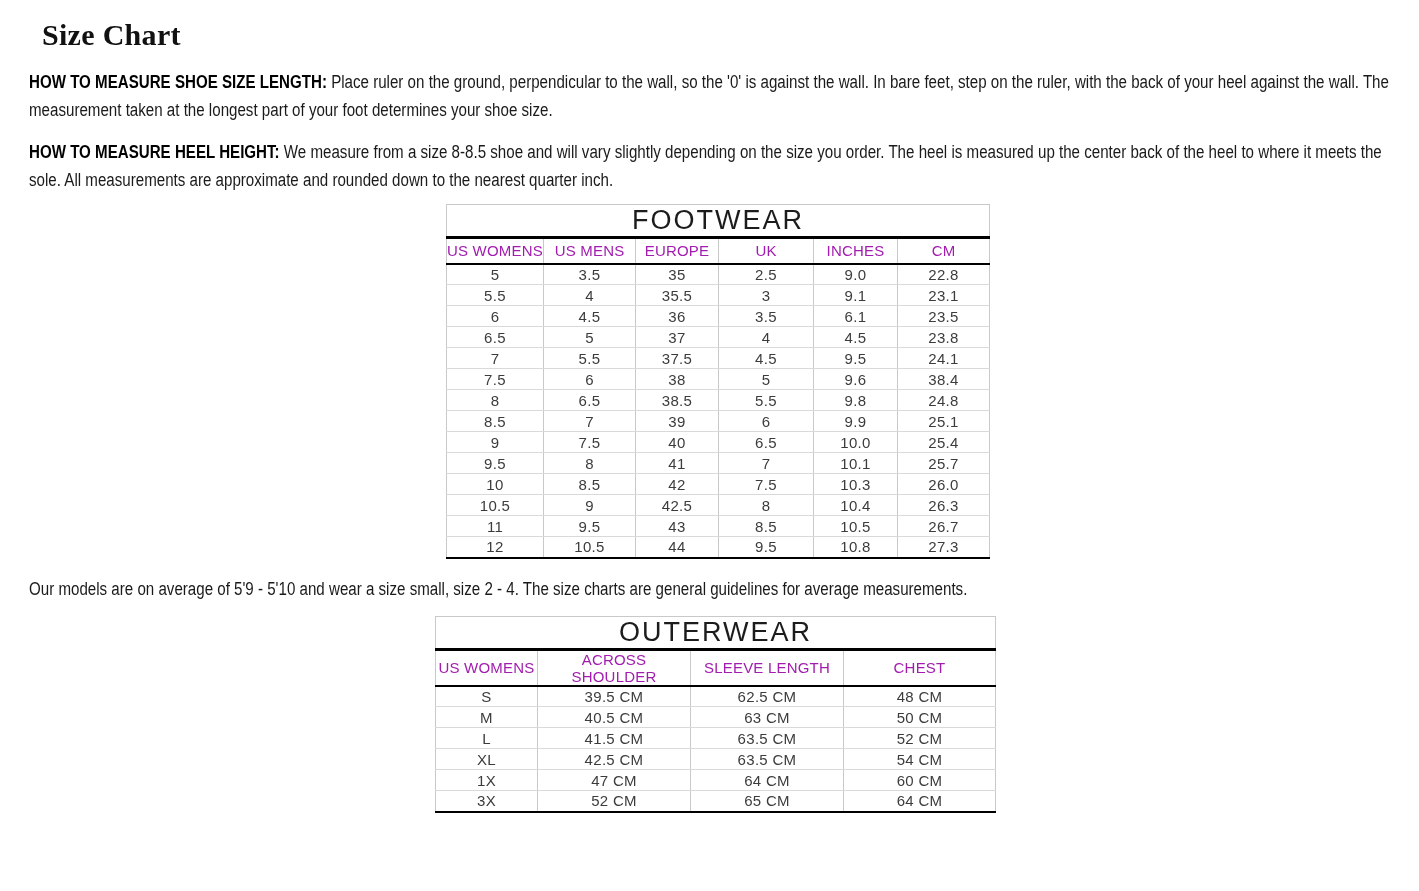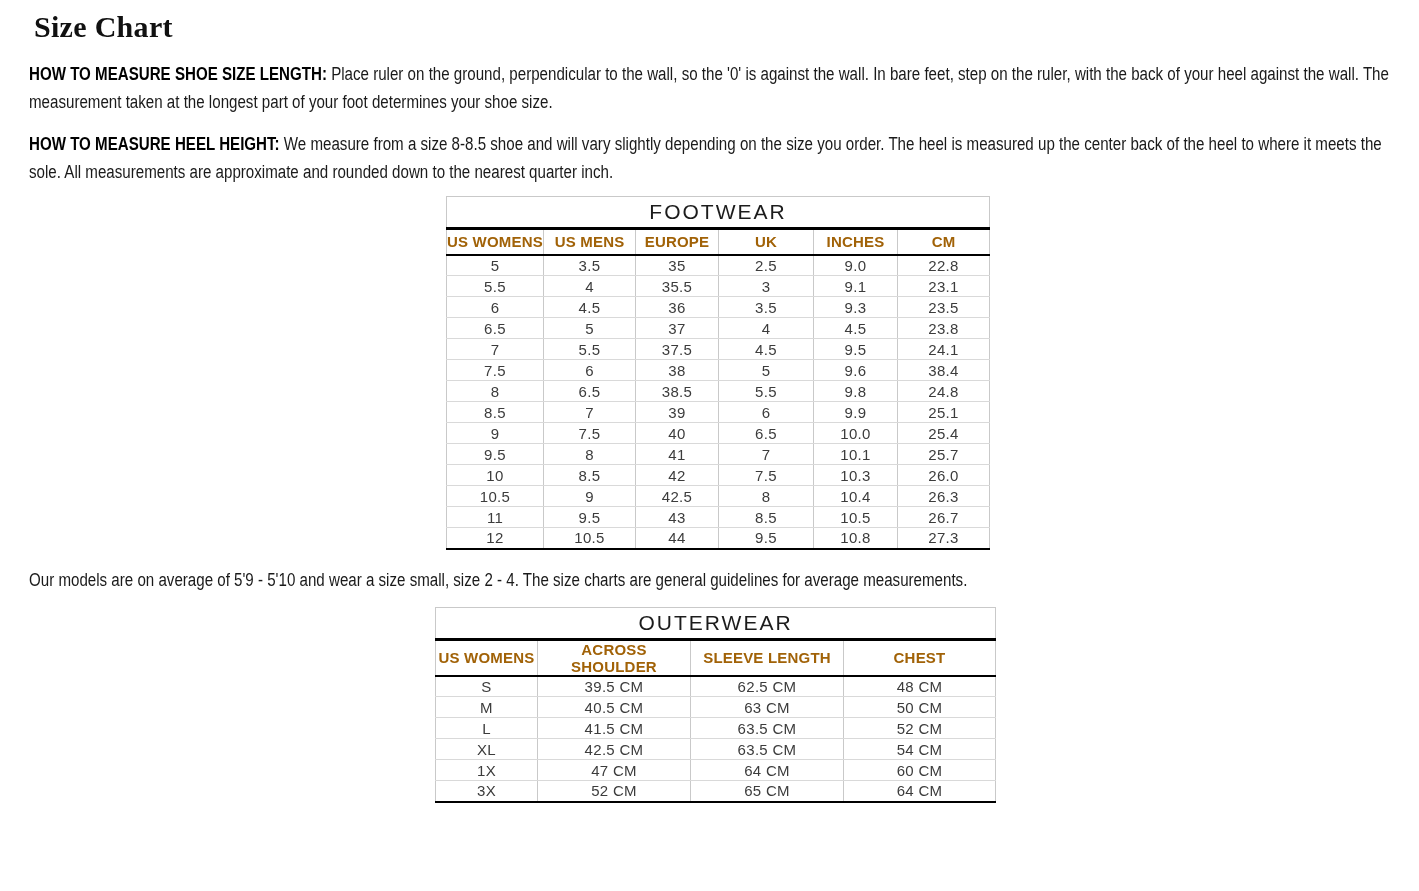--- a/index.html
+++ b/index.html
@@ -11,21 +11,21 @@
     background: #ffffff;
     overflow: hidden;
     font-family: "Liberation Sans", sans-serif;
     color: #161616;
   }
   .page-title {
     font-family: "Liberation Serif", serif;
     font-weight: 600;
     font-size: 30px;
     line-height: 34px;
-    margin: 4px;
+    margin: 12px;
     padding: 6px 0 0 30px;
     color: #111111;
     letter-spacing: 0.3px;
   }
   
   .instruction {
     font-size: 18px;
     line-height: 28px;
     margin: 16px 0 0 29px;
     width: 1650px;               
@@ -40,37 +40,37 @@
   table.size-table {
     border-collapse: collapse;
     table-layout: fixed;
     font-family: "Liberation Sans", sans-serif;
   }
   table.footwear  { width: 543px; margin: 10px 0 0 446px; }
   table.outerwear { width: 560px; margin: 13px 4px 0 435px; }
 
   .size-table tr.title-row th {
     font-weight: 400;
-    font-size: 21px;
+    font-size: 27px;
     letter-spacing: 2px;
     color: #1c1c1c;
     height: 32px;
     border-top: 1px solid #c9c9c9;
     border-left: 1px solid #c9c9c9;
     border-right: 1px solid #c9c9c9;
     border-bottom: 3px solid #000000;
     text-align: center;
     vertical-align: middle;
     padding: 0;
   }
   .size-table tr.header-row th {
-    font-weight: bold;
+    font-weight: normal;
     font-size: 15px;
     letter-spacing: 0.2px;
-    color: #a16207;
+    color: #a21caf;
     height: 26px;
     border-left: 1px solid #c9c9c9;
     border-right: 1px solid #c9c9c9;
     border-bottom: 2px solid #000000;
     text-align: center;
     vertical-align: middle;
     padding: 0;
   }
   .size-table tbody td {
     font-size: 15px;
@@ -137,21 +137,21 @@
           <td>35.5</td>
           <td>3</td>
           <td>9.1</td>
           <td>23.1</td>
         </tr>
         <tr>
           <td>6</td>
           <td>4.5</td>
           <td>36</td>
           <td>3.5</td>
-          <td>9.3</td>
+          <td>6.1</td>
           <td>23.5</td>
         </tr>
         <tr>
           <td>6.5</td>
           <td>5</td>
           <td>37</td>
           <td>4</td>
           <td>4.5</td>
           <td>23.8</td>
         </tr>

